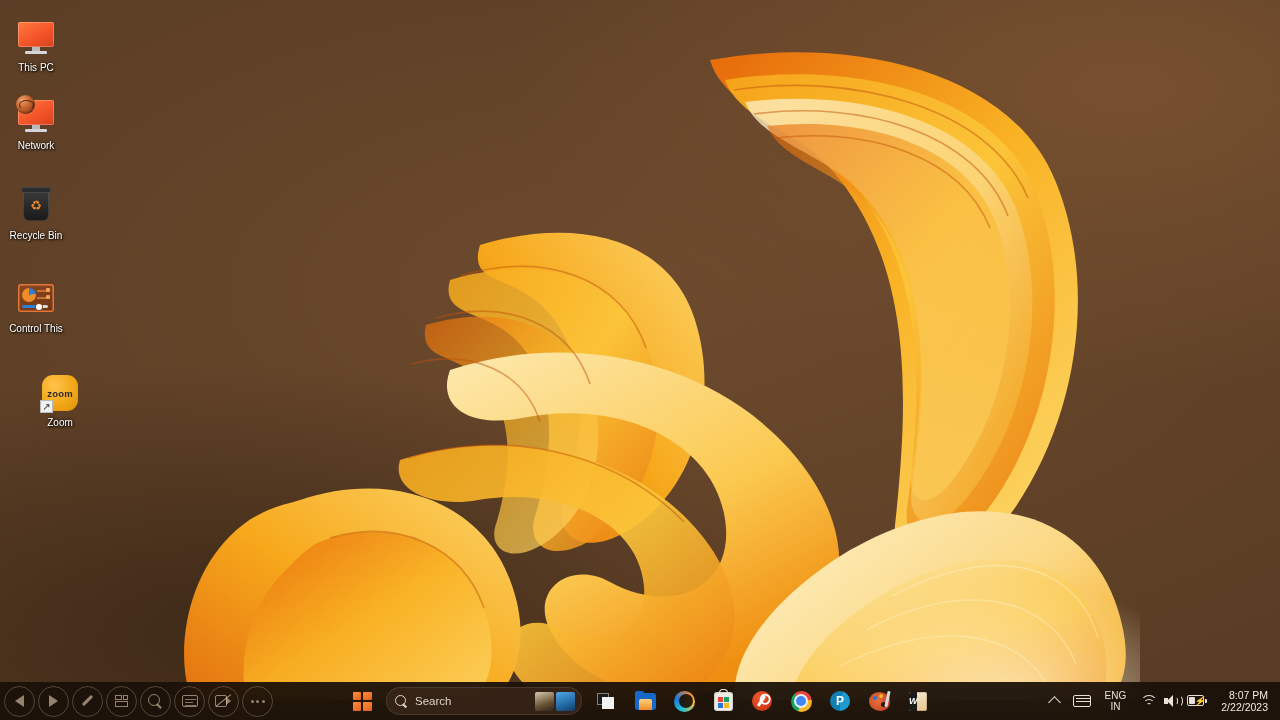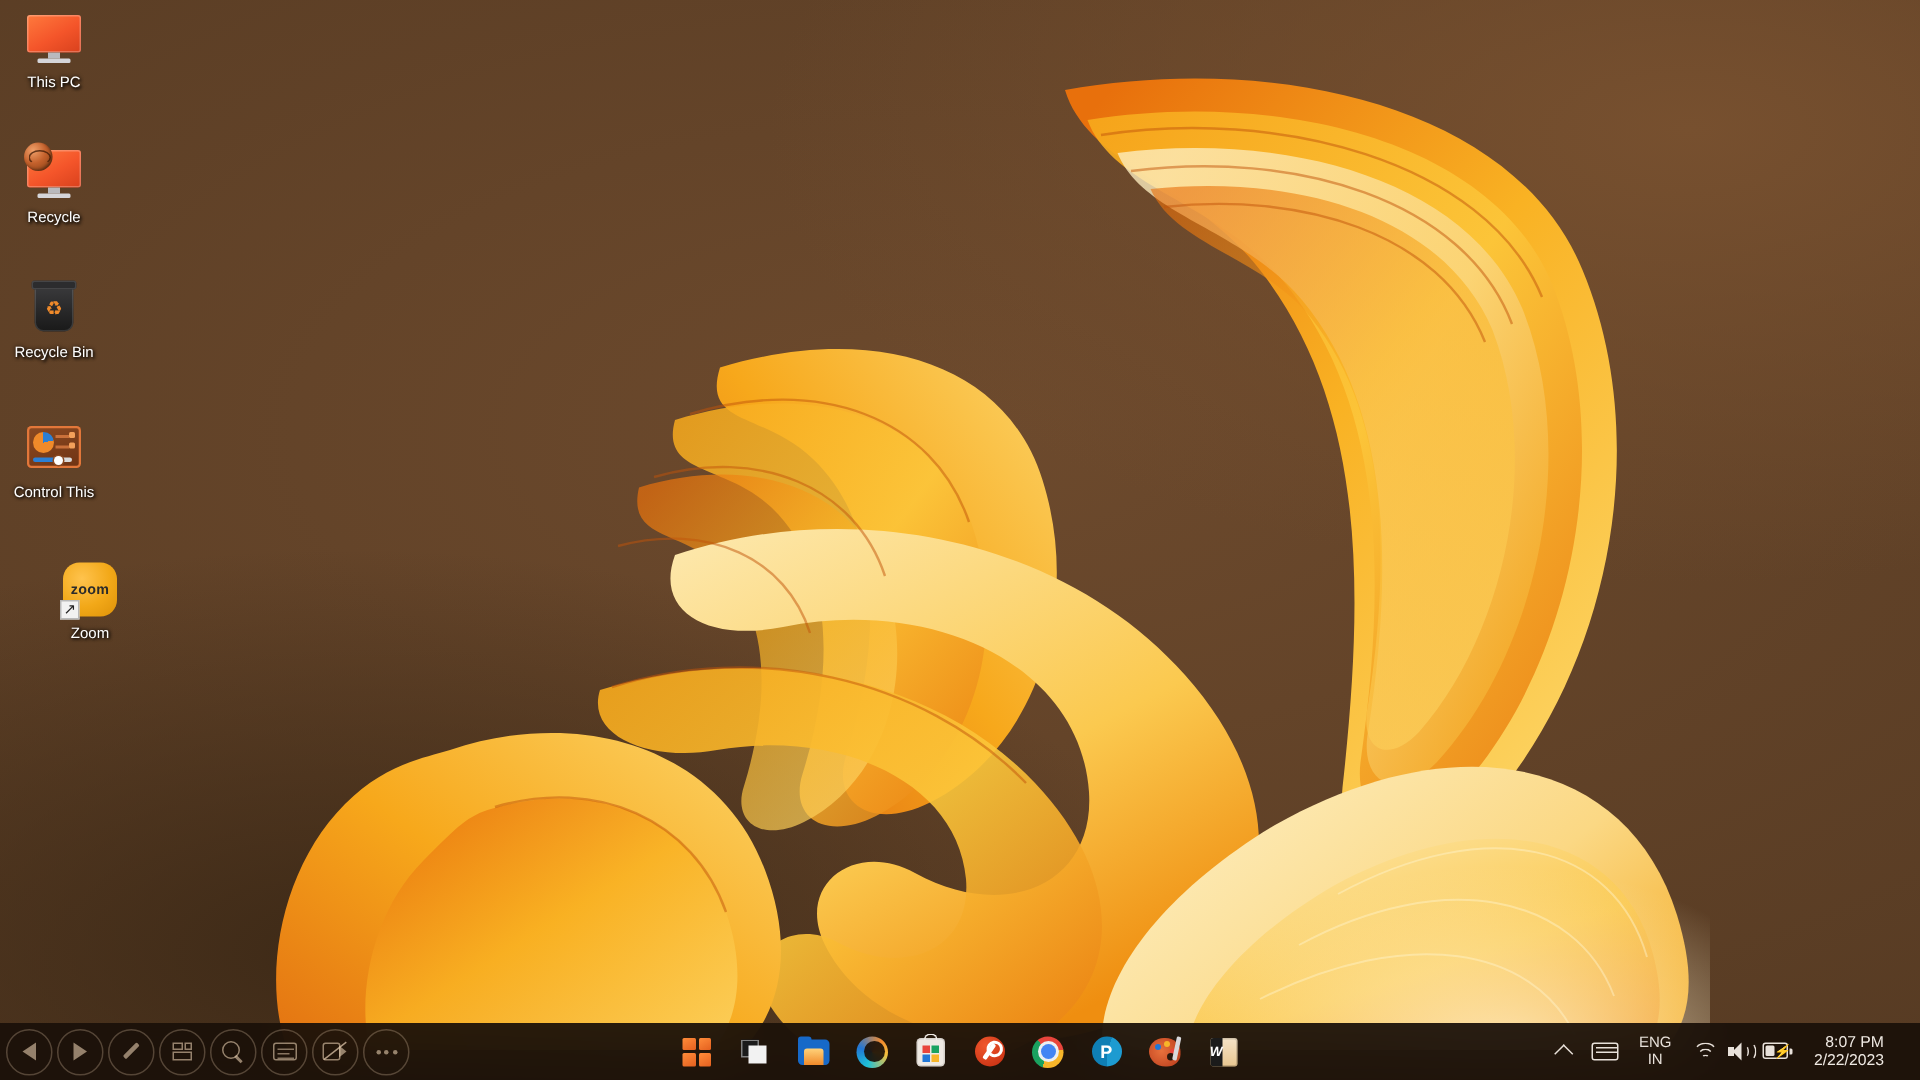--- a/index.html
+++ b/index.html
@@ -194,21 +194,21 @@
     transform:rotate(12deg); border-radius:1px; }
 
   
   .word { width:18px; height:19px; border-radius:2px; position:relative;
     background:linear-gradient(180deg,#f6e4c8 0%,#e8c690 100%); box-shadow:inset 0 0 0 1px rgba(0,0,0,.15); }
   .word i { position:absolute; left:0; top:0; width:8px; height:19px; border-radius:2px 0 0 2px;
     background:#1b1b1b; color:#fff; font-size:9px; font-weight:bold; text-align:center; line-height:19px; }
 
   
   #tray {
-    position:absolute; right:18px; top:0; height:38px;
+    position:absolute; right:6px; top:0; height:38px;
     display:flex; align-items:center; gap:2px;
   }
   .tray-btn { height:30px; padding:0 6px; border-radius:4px; display:flex; align-items:center;
     justify-content:center; cursor:pointer; color:#e8e1da; }
   .chev { width:9px; height:9px; border-left:1.6px solid #e8e1da; border-top:1.6px solid #e8e1da;
     transform:rotate(45deg); margin-top:3px; }
   .kbd { width:18px; height:12px; border:1.4px solid #e8e1da; border-radius:2px; position:relative; }
   .kbd::after { content:""; position:absolute; left:2px; top:2px; width:14px; height:2px;
     border-top:1.2px solid #e8e1da; border-bottom:1.2px solid #e8e1da; }
   #lang { display:flex; flex-direction:column; align-items:center; line-height:11px;
@@ -361,37 +361,37 @@
     </g>
     <g fill="none" stroke="#fff3cc" stroke-opacity="0.45" stroke-width="1.3">
       <path d="M742 566 C842 512 926 532 948 608"></path>
       <path d="M716 600 C812 548 900 566 926 634"></path>
       <path d="M690 636 C790 586 872 602 900 660"></path>
     </g>
   </svg>
 
   <div id="icon-layer">
 
-    <div class="desk-icon" style="top:5px;">
+    <div class="desk-icon" style="top:17px;">
       <div class="desk-glyph">
         <div class="mon-screen"></div>
           <div class="mon-neck"></div>
           <div class="mon-base"></div>
       </div>
       <div class="desk-label">This PC</div>
     </div>
 
     <div class="desk-icon" style="top:95px;">
       <div class="desk-glyph">
         <div class="mon-screen"></div>
           <div class="mon-neck"></div>
           <div class="mon-base"></div>
         <div class="globe"></div>
       </div>
-      <div class="desk-label">Recycle</div>
+      <div class="desk-label">Network</div>
     </div>
 
     <div class="desk-icon" style="top:185px;">
       <div class="desk-glyph">
         <div class="bin">
             <div class="bin-recycle">♻</div>
           </div>
       </div>
       <div class="desk-label">Recycle Bin</div>
     </div>
@@ -429,20 +429,28 @@
 
     <div class="tb-btn">
       <div class="winlogo">
         <i></i>
           <i></i>
           <i></i>
           <i></i>
       </div>
     </div>
 
+    <div id="search-pill">
+      <div class="mag"></div>
+      <span class="stext">Search</span>
+      <div class="thumbs">
+        <div class="thumb a"></div>
+        <div class="thumb b"></div>
+      </div>
+    </div>
 
     <div class="tb-btn">
       <div class="taskview">
         <i class="sq1"></i>
           <i class="sq2"></i>
       </div>
     </div>
 
     <div class="tb-btn">
       <div class="folder">

